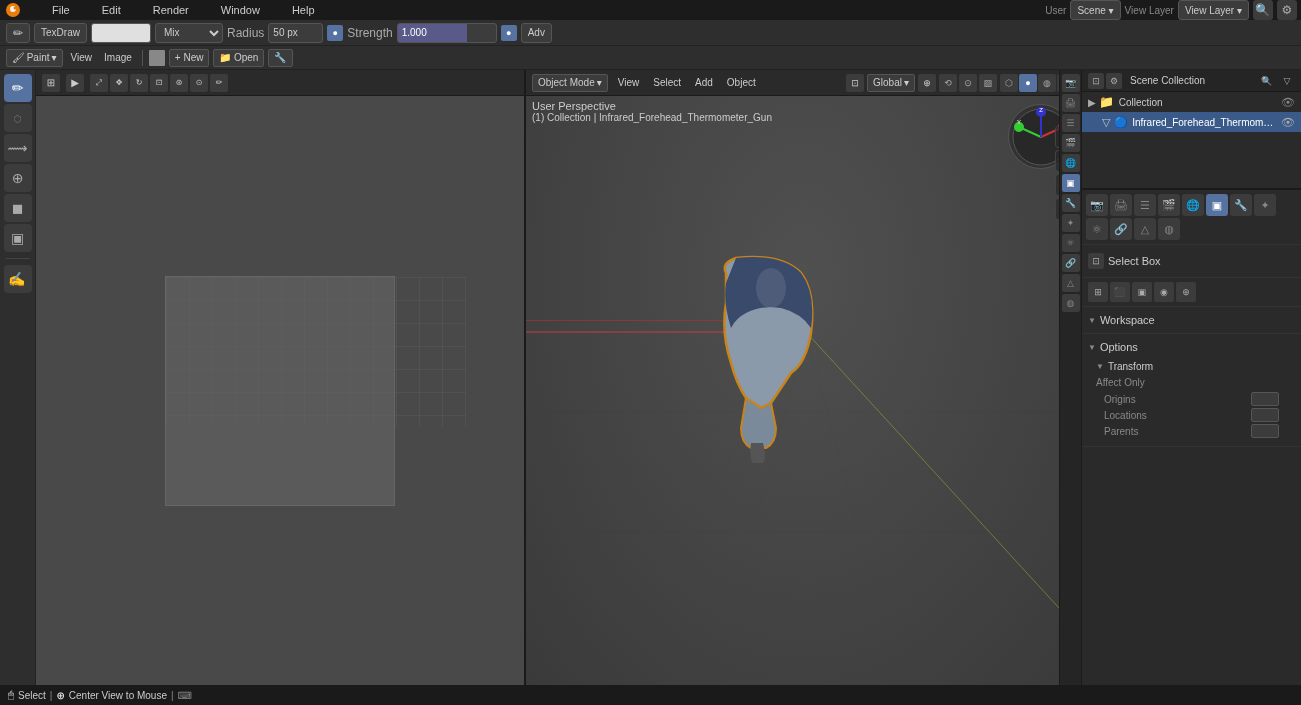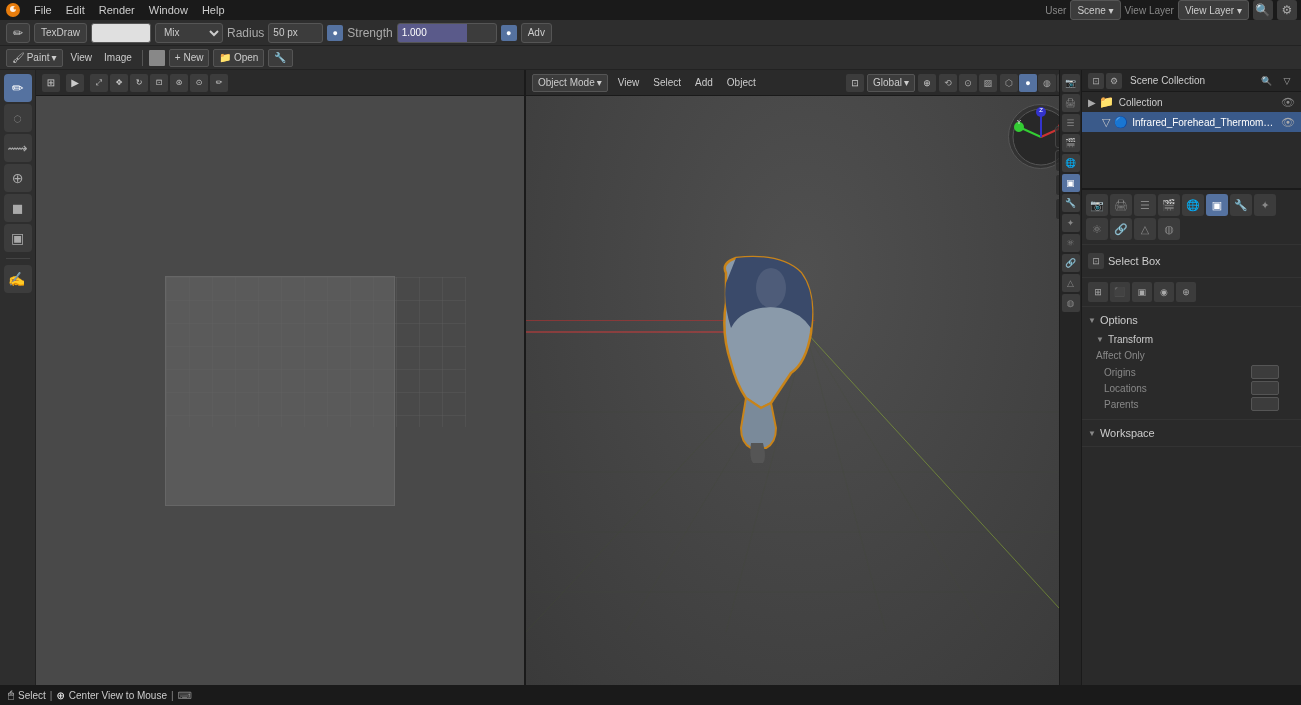--- a/index.html
+++ b/index.html
@@ -14,21 +14,21 @@
       position: relative;
     }
 
     
     .top-menu-bar {
       width: 100%;
       height: 20px;
       background: #1a1a1a;
       display: flex;
       align-items: center;
-      gap: 2px;
+      gap: 20px;
       padding: 0 4px;
       position: absolute;
       top: 0;
       left: 0;
       z-index: 100;
     }
     .blender-logo {
       width: 18px;
       height: 18px;
       margin-right: 4px;
@@ -658,20 +658,24 @@
       <line x1="0" y1="80" x2="555" y2="80" stroke="rgba(70,80,50,0.2)" stroke-width="0.5"></line>
       <line x1="0" y1="140" x2="555" y2="140" stroke="rgba(70,80,50,0.2)" stroke-width="0.5"></line>
       <line x1="0" y1="200" x2="555" y2="200" stroke="rgba(70,80,50,0.2)" stroke-width="0.5"></line>
       <line x1="0" y1="260" x2="555" y2="260" stroke="rgba(70,80,50,0.2)" stroke-width="0.5"></line>
 
       <line x1="0" y1="0" x2="280" y2="0" stroke="rgba(200,60,60,0.7)" stroke-width="1.5"></line>
     </svg>
 
     <div style="position:absolute;top:38%;left:0;width:52%;height:1px;background:rgba(180,50,50,0.6);"></div>
 
+    <div style="position:absolute;top:4px;left:6px;z-index:10;">
+      <div style="color:#ccc;font-size:11px;">User Perspective</div>
+      <div style="color:#ccc;font-size:10px;">(1) Collection | Infrared_Forehead_Thermometer_Gun</div>
+    </div>
 
     <svg class="thermo-gun-svg" width="160" height="240" viewBox="0 0 160 240">
 
       <path d="M 45,30 Q 40,20 55,15 Q 100,10 120,30 Q 135,50 130,90 Q 125,120 110,130 L 90,160 L 80,165 L 65,155 Q 55,140 50,120 Q 40,90 45,60 Z" fill="#8a9aaa" stroke="#c8841a" stroke-width="2.5"></path>
 
       <path d="M 55,15 Q 100,10 120,30 Q 135,50 130,85 Q 120,70 100,65 Q 80,62 65,70 Q 55,75 50,85 Q 42,60 45,40 Z" fill="#3a4a6a"></path>
 
       <path d="M 65,155 L 80,165 L 90,160 L 95,185 Q 95,200 85,205 L 70,205 Q 60,200 60,185 Z" fill="#7a8a9a" stroke="#c8841a" stroke-width="2"></path>
 
       <path d="M 70,200 Q 68,215 72,220 L 82,220 Q 86,215 82,200 Z" fill="#555"></path>
@@ -775,20 +779,24 @@
         <span style="color:#ccc;font-size:11px;">Select Box</span>
       </div>
     </div>
 
     <div style="display:flex;align-items:center;gap:2px;padding:4px 6px;border-bottom:1px solid #333;">
       <div style="width:20px;height:20px;background:#3c3c3c;border-radius:2px;cursor:pointer;font-size:9px;display:flex;align-items:center;justify-content:center;color:#aaa;">⊞</div>
       <div style="width:20px;height:20px;background:#3c3c3c;border-radius:2px;cursor:pointer;font-size:9px;display:flex;align-items:center;justify-content:center;color:#aaa;">⬛</div>
       <div style="width:20px;height:20px;background:#3c3c3c;border-radius:2px;cursor:pointer;font-size:9px;display:flex;align-items:center;justify-content:center;color:#aaa;">▣</div>
       <div style="width:20px;height:20px;background:#3c3c3c;border-radius:2px;cursor:pointer;font-size:9px;display:flex;align-items:center;justify-content:center;color:#aaa;">◉</div>
       <div style="width:20px;height:20px;background:#3c3c3c;border-radius:2px;cursor:pointer;font-size:9px;display:flex;align-items:center;justify-content:center;color:#aaa;">⊕</div>
+    </div>
+
+    <div class="panel-section">
+      <div class="panel-section-header">Workspace</div>
     </div>
 
     <div class="panel-section">
       <div class="panel-section-header">Options</div>
 
       <div style="padding:2px 8px;">
         <div class="panel-section-header" style="font-size:10px;">Transform</div>
         <div class="panel-row">
           <span class="panel-row-label">Affect Only</span>
         </div>
@@ -801,24 +809,20 @@
             <span style="color:#888;font-size:10px;">Locations</span>
             <div style="width:28px;height:14px;background:#3c3c3c;border:1px solid #555;border-radius:2px;cursor:pointer;"></div>
           </div>
           <div style="display:flex;align-items:center;justify-content:space-between;">
             <span style="color:#888;font-size:10px;">Parents</span>
             <div style="width:28px;height:14px;background:#3c3c3c;border:1px solid #555;border-radius:2px;cursor:pointer;"></div>
           </div>
         </div>
       </div>
     </div>
-
-    <div class="panel-section">
-      <div class="panel-section-header">Workspace</div>
-    </div>
   </div>
 </div>
 
 <div class="status-bar">
   <div style="display:flex;align-items:center;gap:4px;">
     <span style="color:#fff;font-size:10px;">🖱</span>
     <span style="color:#ccc;font-size:10px;">Select</span>
     <span style="color:#888;">|</span>
     <span style="color:#fff;font-size:10px;">⊕</span>
     <span style="color:#ccc;font-size:10px;">Center View to Mouse</span>

